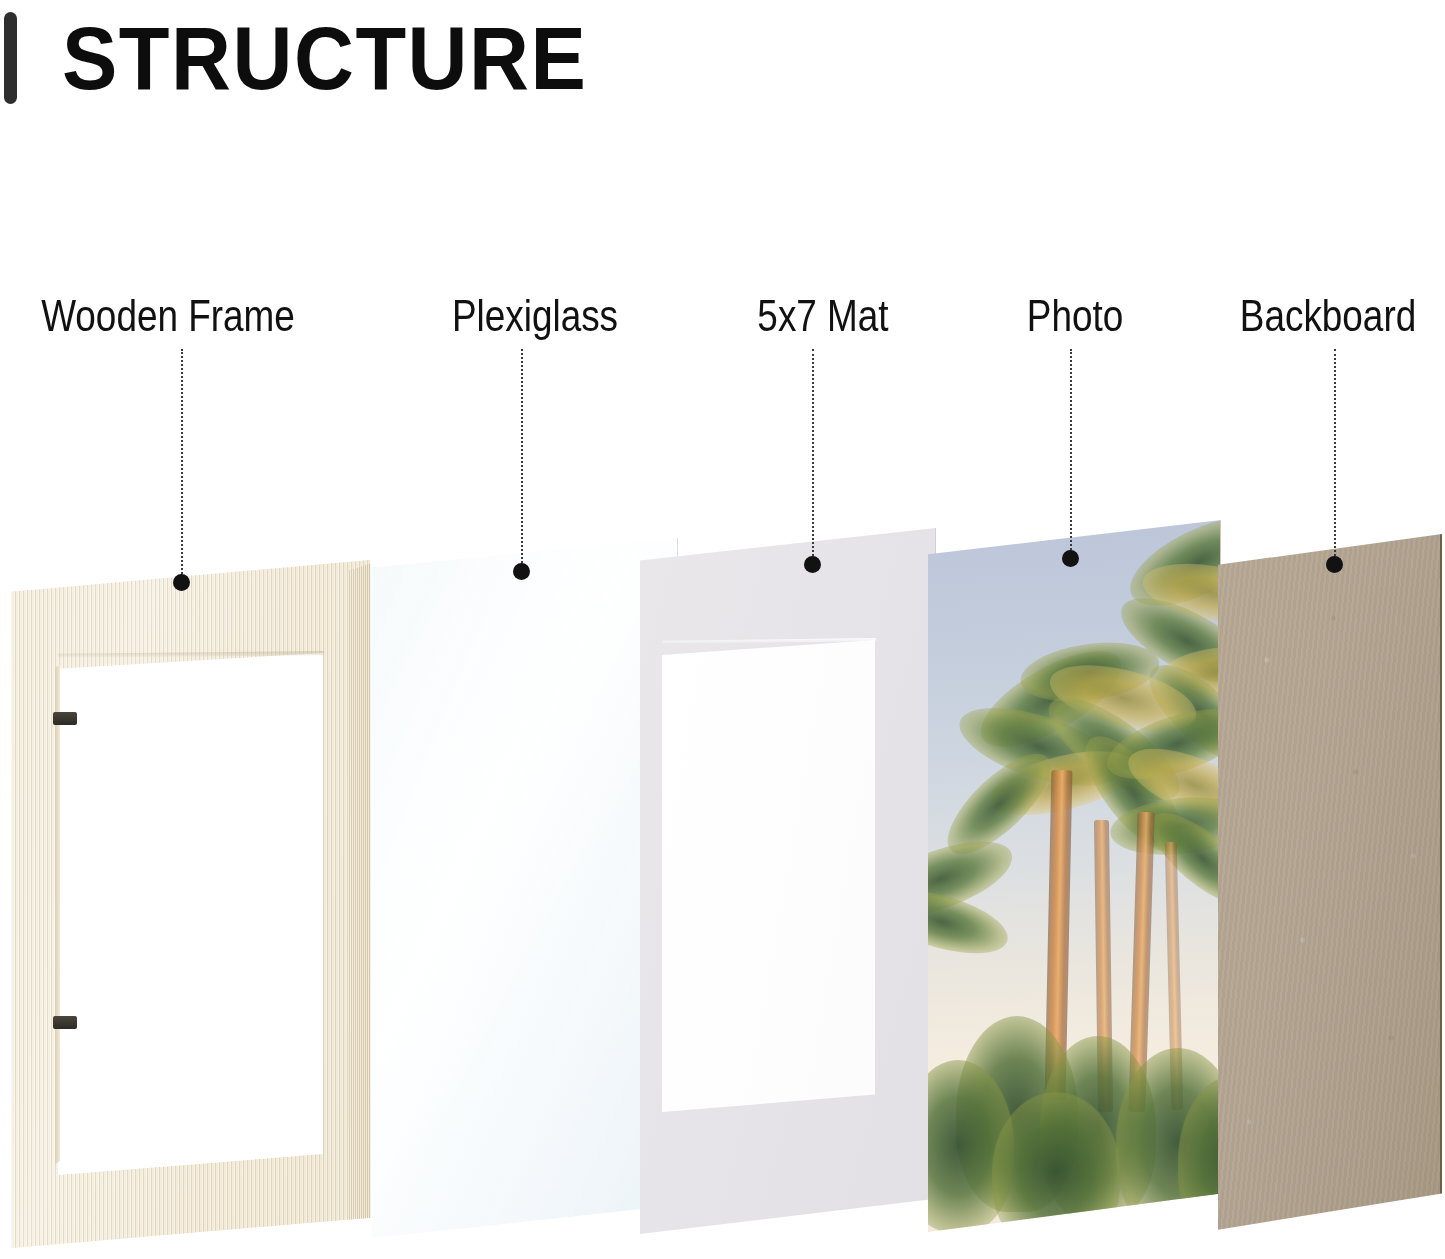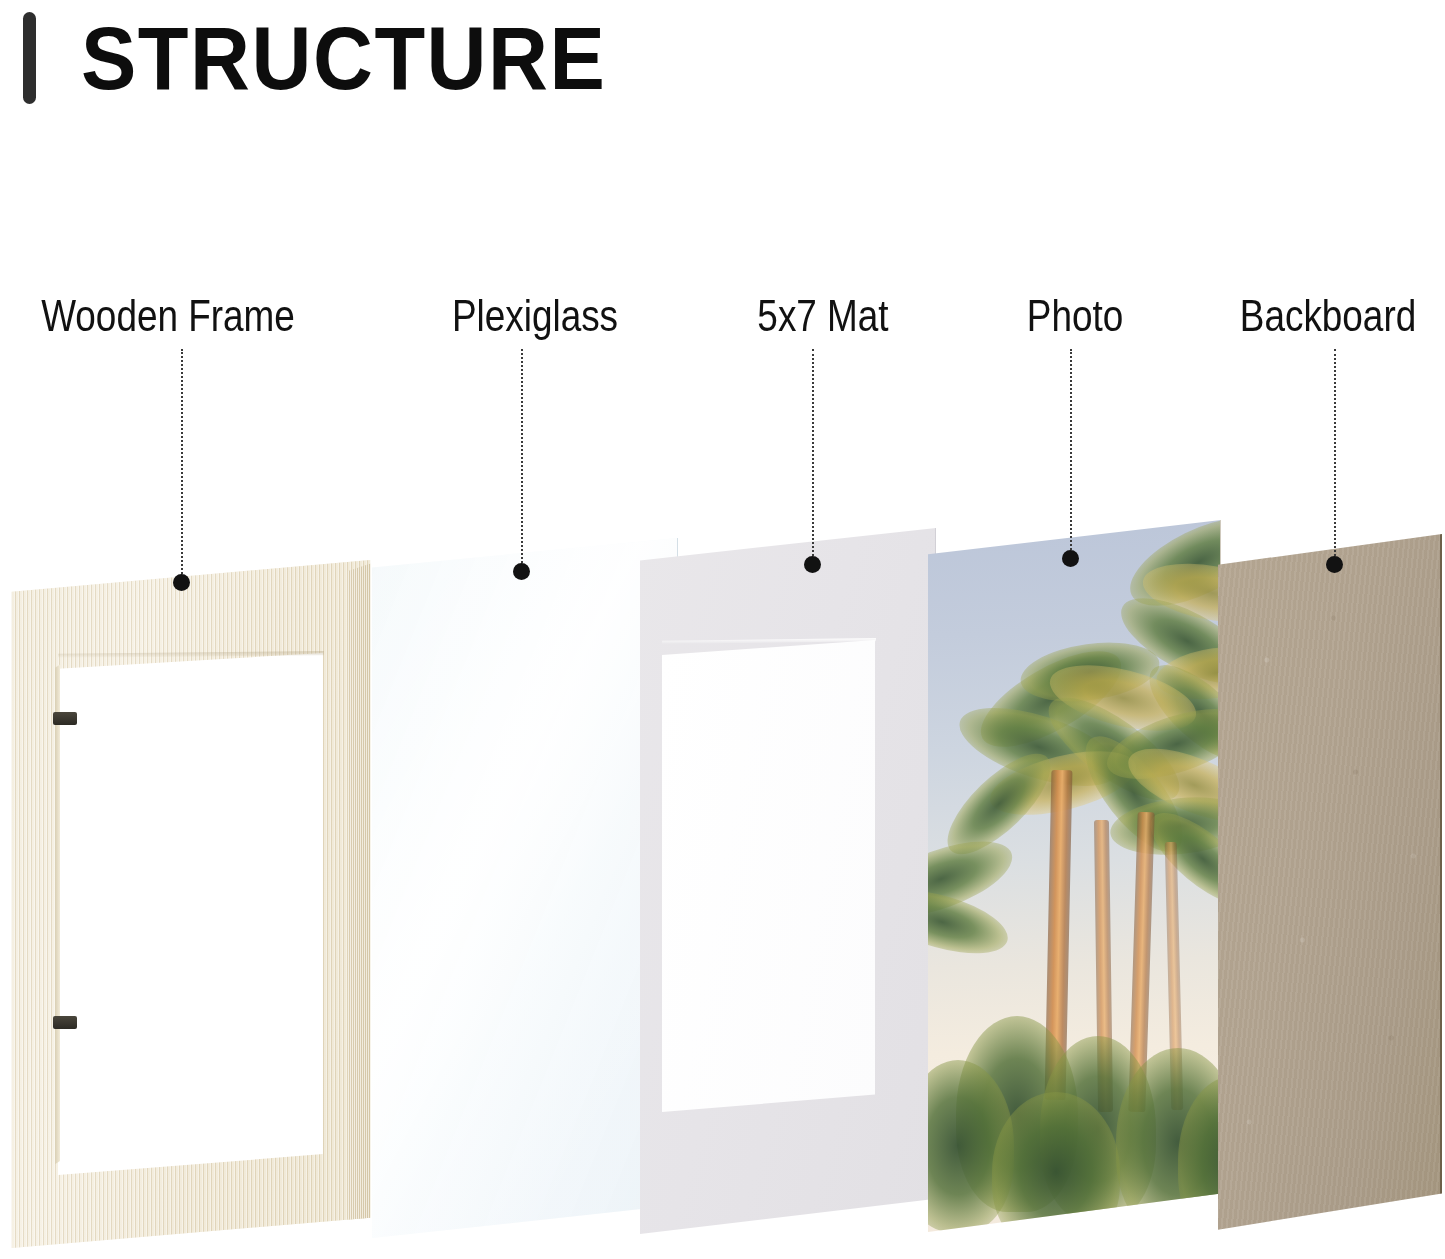--- a/index.html
+++ b/index.html
@@ -17,21 +17,20 @@
   }
 
   
   #title-row {
     position: absolute;
     left: 0;
     top: 8px;
     height: 100px;
     display: flex;
     align-items: center;
-    padding-left: 19px;
   }
   #title-accent-bar {
     width: 13px;
     height: 92px;
     background: #2e2e2e;
     border-radius: 7px;
     margin-left: 4px;
     flex: none;
   }
   #page-title {

